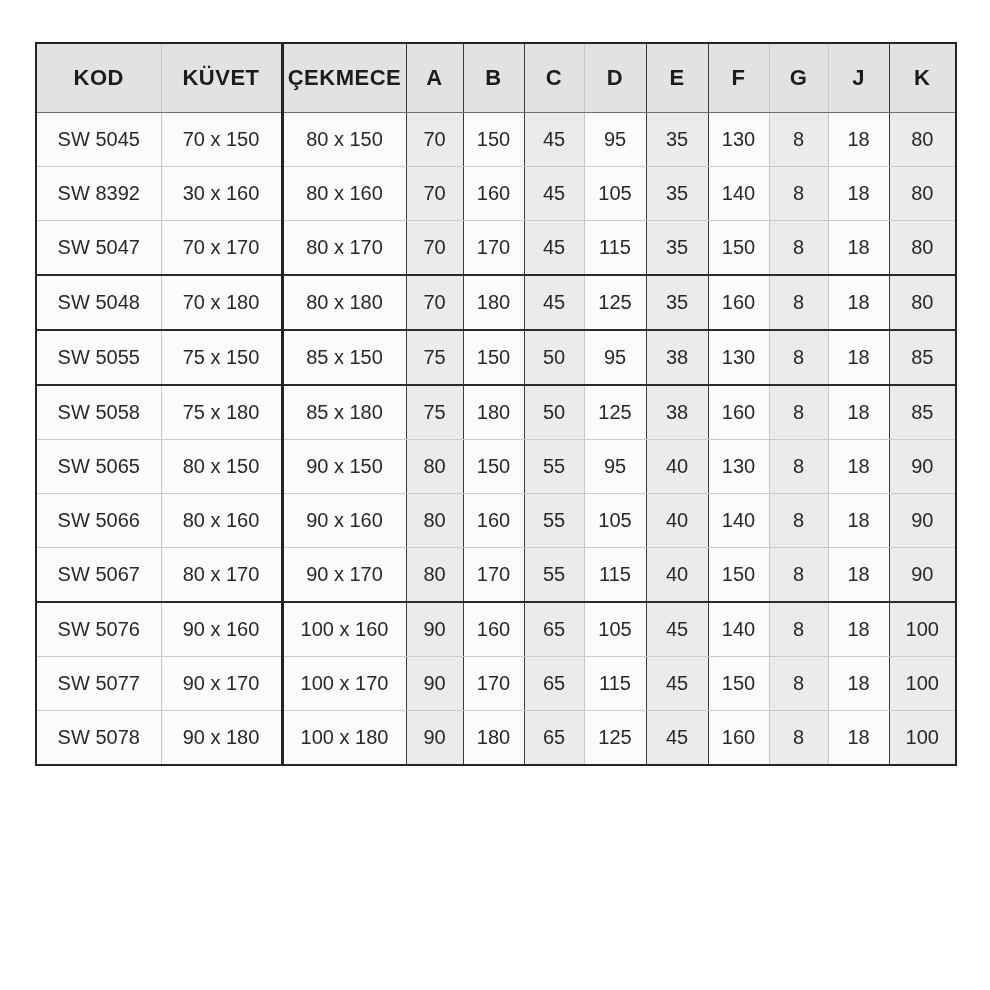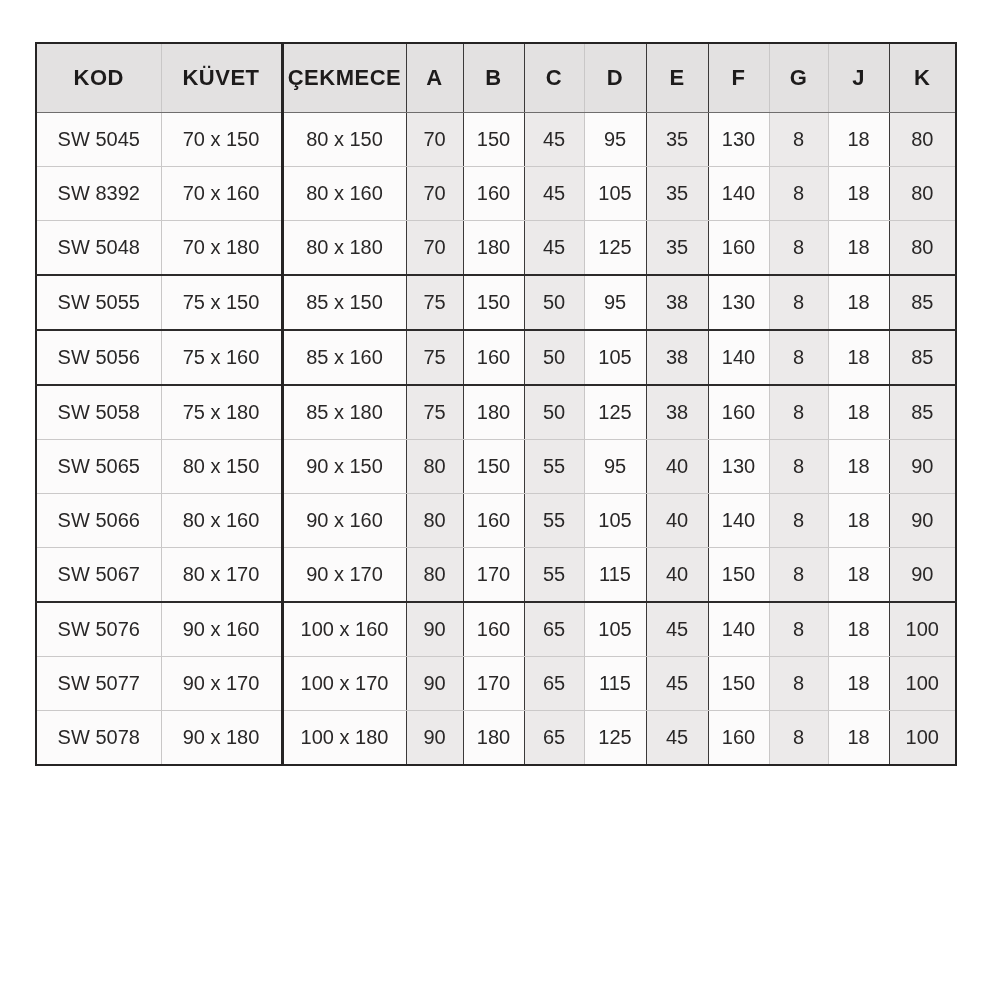--- a/index.html
+++ b/index.html
@@ -108,28 +108,42 @@
           <td class="shade vl">45</td>
           <td class="vd">95</td>
           <td class="shade vd">35</td>
           <td class="vl">130</td>
           <td class="shade vl">8</td>
           <td class="vd">18</td>
           <td class="shade ">80</td>
         </tr>
         <tr>
           <td class="vl">SW 8392</td>
-          <td class="vD">70 x 160</td>
+          <td class="vD">30 x 160</td>
           <td class="vd">80 x 160</td>
           <td class="shade vd">70</td>
           <td class="vd">160</td>
           <td class="shade vl">45</td>
           <td class="vd">105</td>
           <td class="shade vd">35</td>
           <td class="vl">140</td>
+          <td class="shade vl">8</td>
+          <td class="vd">18</td>
+          <td class="shade ">80</td>
+        </tr>
+        <tr>
+          <td class="vl">SW 5047</td>
+          <td class="vD">70 x 170</td>
+          <td class="vd">80 x 170</td>
+          <td class="shade vd">70</td>
+          <td class="vd">170</td>
+          <td class="shade vl">45</td>
+          <td class="vd">115</td>
+          <td class="shade vd">35</td>
+          <td class="vl">150</td>
           <td class="shade vl">8</td>
           <td class="vd">18</td>
           <td class="shade ">80</td>
         </tr>
         <tr>
           <td class="vl">SW 5048</td>
           <td class="vD">70 x 180</td>
           <td class="vd">80 x 180</td>
           <td class="shade vd">70</td>
           <td class="vd">180</td>
@@ -149,34 +163,20 @@
           <td class="vd">150</td>
           <td class="shade vl">50</td>
           <td class="vd">95</td>
           <td class="shade vd">38</td>
           <td class="vl">130</td>
           <td class="shade vl">8</td>
           <td class="vd">18</td>
           <td class="shade ">85</td>
         </tr>
         <tr>
-          <td class="vl">SW 5056</td>
-          <td class="vD">75 x 160</td>
-          <td class="vd">85 x 160</td>
-          <td class="shade vd">75</td>
-          <td class="vd">160</td>
-          <td class="shade vl">50</td>
-          <td class="vd">105</td>
-          <td class="shade vd">38</td>
-          <td class="vl">140</td>
-          <td class="shade vl">8</td>
-          <td class="vd">18</td>
-          <td class="shade ">85</td>
-        </tr>
-        <tr>
           <td class="vl">SW 5058</td>
           <td class="vD">75 x 180</td>
           <td class="vd">85 x 180</td>
           <td class="shade vd">75</td>
           <td class="vd">180</td>
           <td class="shade vl">50</td>
           <td class="vd">125</td>
           <td class="shade vd">38</td>
           <td class="vl">160</td>
           <td class="shade vl">8</td>

